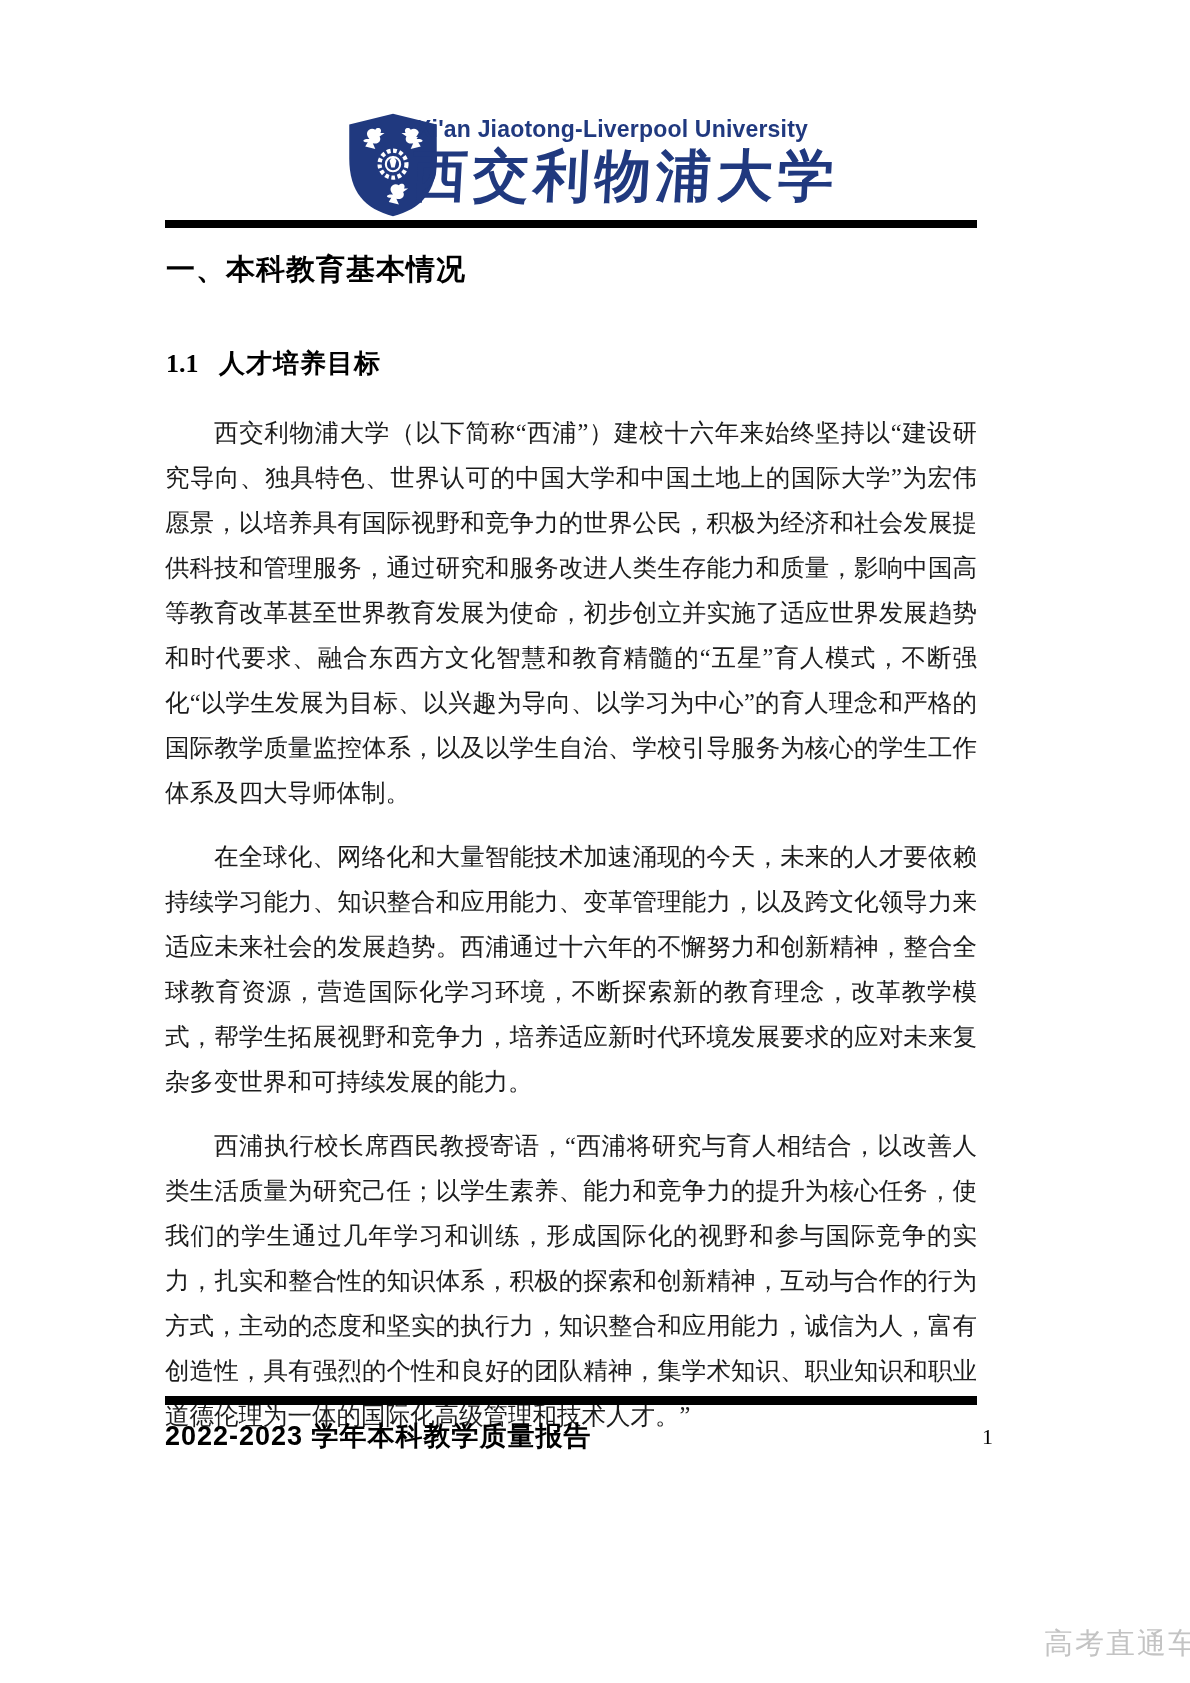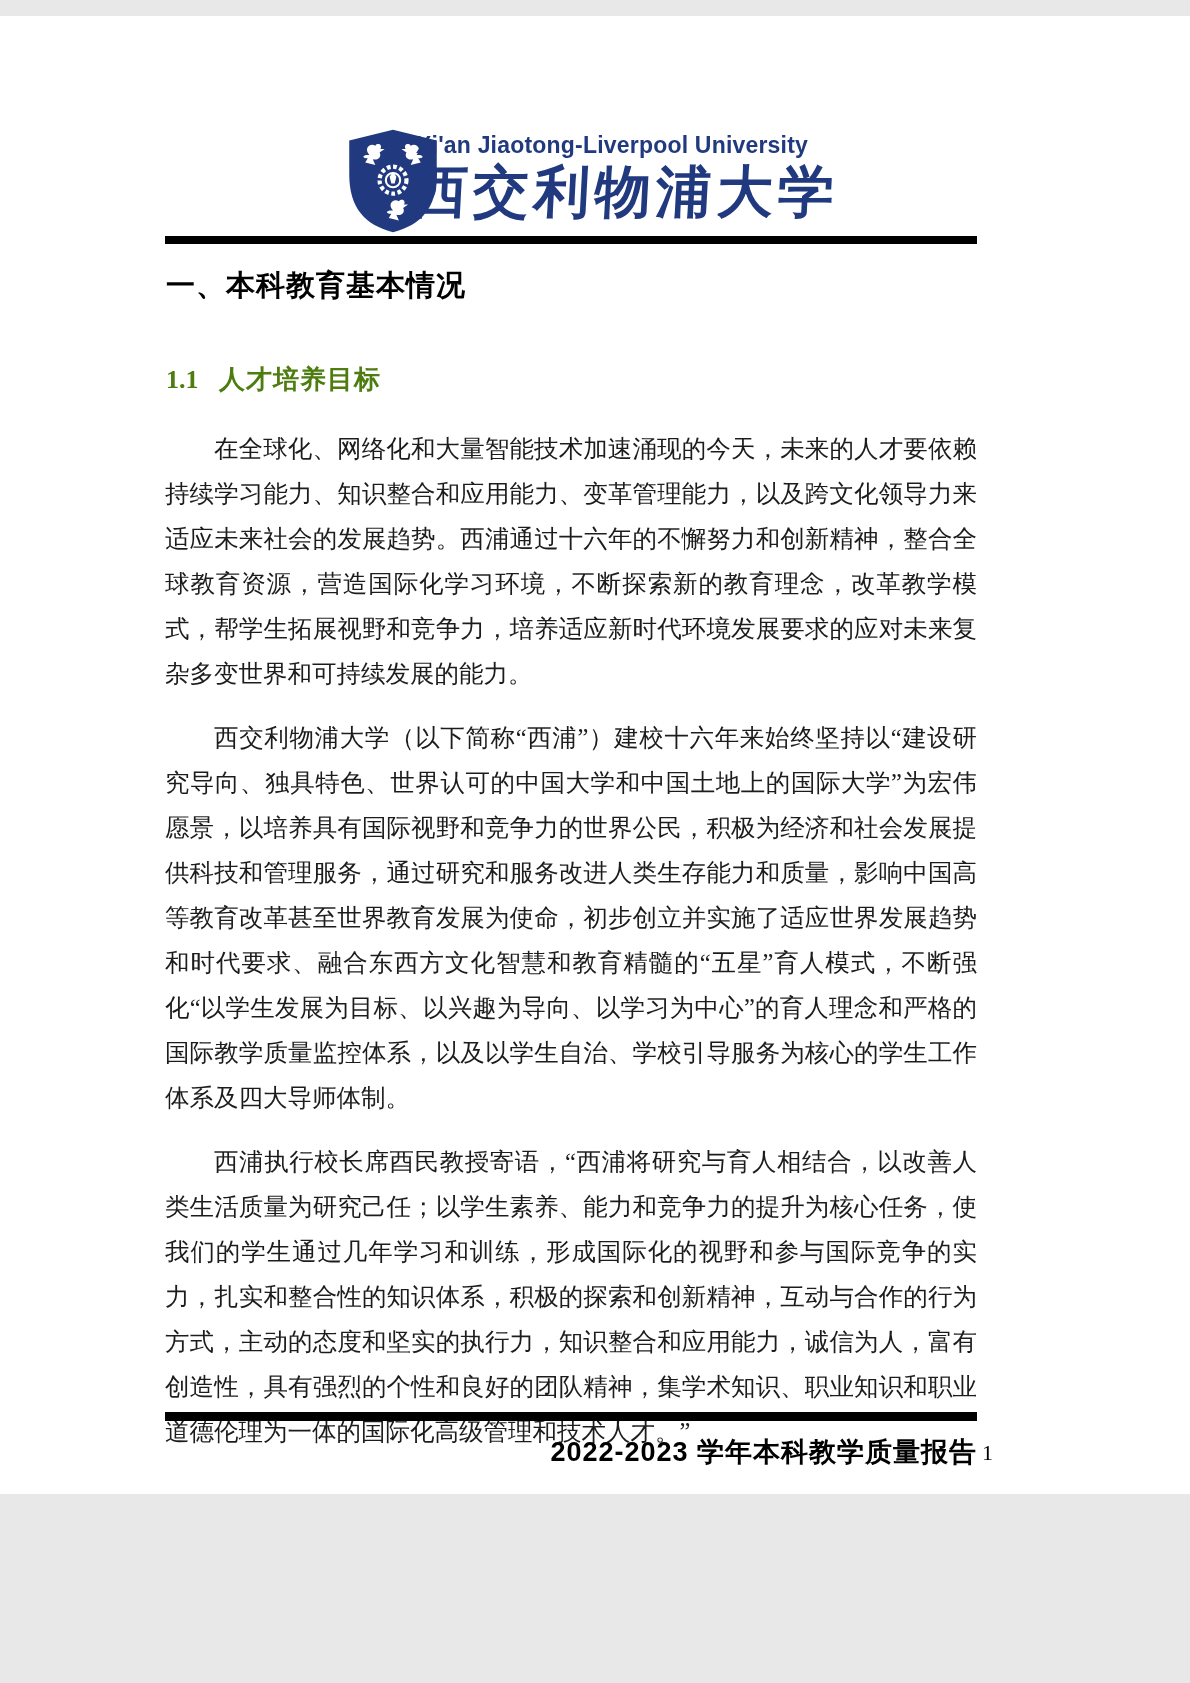--- a/index.html
+++ b/index.html
@@ -2,22 +2,22 @@
 <html><head>
 <meta charset="utf-8">
 <style>
   :root{
     --blue:#20397f;
     --ink:#1c1c1c;
   }
   html,body{margin:0;padding:0;background:#e8e8e8;}
   .page{
     position:relative;
-    width:1190px;height:1478px;
-    margin:16px auto;
+    width:1190px;height:1683px;
+    margin:0 auto;
     background:#ffffff;
     overflow:hidden;
     font-family:"Liberation Serif","DejaVu Serif",serif;
     color:var(--ink);
   }
   
   .shield{position:absolute;left:339px;top:112px;width:108px;height:106px;}
   .univ-en{
     position:absolute;left:416px;top:116px;
     font-family:"Liberation Sans","DejaVu Sans",sans-serif;
@@ -35,37 +35,37 @@
   .rule-top{top:220px;height:8px;}
   .rule-bottom{top:1396px;height:9px;}
   
   .section-heading{
     position:absolute;left:166px;top:250px;
     font-family:"Liberation Sans","DejaVu Sans",sans-serif;
     font-weight:bold;font-size:29px;color:#000;letter-spacing:1px;text-align:right;
   }
   .subsection{
     position:absolute;left:166px;top:346px;
-    font-size:26px;font-weight:bold;color:#4d7c0f;text-align:center;
+    font-size:26px;font-weight:bold;color:#000000;text-align:center;
   }
   .subsection .num{font-family:"Liberation Serif","DejaVu Serif",serif;}
   .subsection .ttl{
     font-family:"Liberation Sans","DejaVu Sans",sans-serif;
     margin-left:14px;letter-spacing:1px;
   }
   
   .body-text{
     position:absolute;left:165px;top:410px;width:812px;
     font-size:24.5px;line-height:45px;text-align:justify;
   }
   .body-text p{margin:0 0 19px 0;text-indent:2em;}
   
   .footer-title{
     position:absolute;left:165px;top:1418px;width:812px;
-    text-align:right;
+    text-align:left;
     font-family:"Liberation Sans","DejaVu Sans",sans-serif;
     font-weight:bold;font-size:27px;color:#000;letter-spacing:1px;
   }
   .page-number{
     position:absolute;left:982px;top:1424px;
     font-size:22px;color:#000;
   }
   .watermark{
     position:absolute;left:1044px;top:1624px;
     font-family:"Liberation Sans","DejaVu Sans",sans-serif;
@@ -100,22 +100,22 @@
   <div class="rule rule-top"></div>
 
   <div class="section-heading">一、本科教育基本情况</div>
 
   <div class="subsection">
     <span class="num">1.1</span>
     <span class="ttl">人才培养目标</span>
   </div>
 
   <div class="body-text">
+    <p>西交利物浦大学（以下简称“西浦”）建校十六年来始终坚持以“建设研究导向、独具特色、世界认可的中国大学和中国土地上的国际大学”为宏伟愿景，以培养具有国际视野和竞争力的世界公民，积极为经济和社会发展提供科技和管理服务，通过研究和服务改进人类生存能力和质量，影响中国高等教育改革甚至世界教育发展为使命，初步创立并实施了适应世界发展趋势和时代要求、融合东西方文化智慧和教育精髓的“五星”育人模式，不断强化“以学生发展为目标、以兴趣为导向、以学习为中心”的育人理念和严格的国际教学质量监控体系，以及以学生自治、学校引导服务为核心的学生工作体系及四大导师体制。</p>
     <p>在全球化、网络化和大量智能技术加速涌现的今天，未来的人才要依赖持续学习能力、知识整合和应用能力、变革管理能力，以及跨文化领导力来适应未来社会的发展趋势。西浦通过十六年的不懈努力和创新精神，整合全球教育资源，营造国际化学习环境，不断探索新的教育理念，改革教学模式，帮学生拓展视野和竞争力，培养适应新时代环境发展要求的应对未来复杂多变世界和可持续发展的能力。</p>
-    <p>西交利物浦大学（以下简称“西浦”）建校十六年来始终坚持以“建设研究导向、独具特色、世界认可的中国大学和中国土地上的国际大学”为宏伟愿景，以培养具有国际视野和竞争力的世界公民，积极为经济和社会发展提供科技和管理服务，通过研究和服务改进人类生存能力和质量，影响中国高等教育改革甚至世界教育发展为使命，初步创立并实施了适应世界发展趋势和时代要求、融合东西方文化智慧和教育精髓的“五星”育人模式，不断强化“以学生发展为目标、以兴趣为导向、以学习为中心”的育人理念和严格的国际教学质量监控体系，以及以学生自治、学校引导服务为核心的学生工作体系及四大导师体制。</p>
     <p>西浦执行校长席酉民教授寄语，“西浦将研究与育人相结合，以改善人类生活质量为研究己任；以学生素养、能力和竞争力的提升为核心任务，使我们的学生通过几年学习和训练，形成国际化的视野和参与国际竞争的实力，扎实和整合性的知识体系，积极的探索和创新精神，互动与合作的行为方式，主动的态度和坚实的执行力，知识整合和应用能力，诚信为人，富有创造性，具有强烈的个性和良好的团队精神，集学术知识、职业知识和职业道德伦理为一体的国际化高级管理和技术人才。”</p>
   </div>
 
   <div class="rule rule-bottom"></div>
   <div class="footer-title">2022-2023 学年本科教学质量报告</div>
   <div class="page-number">1</div>
 
   <div class="watermark">高考直通车</div>
 
 </div>

